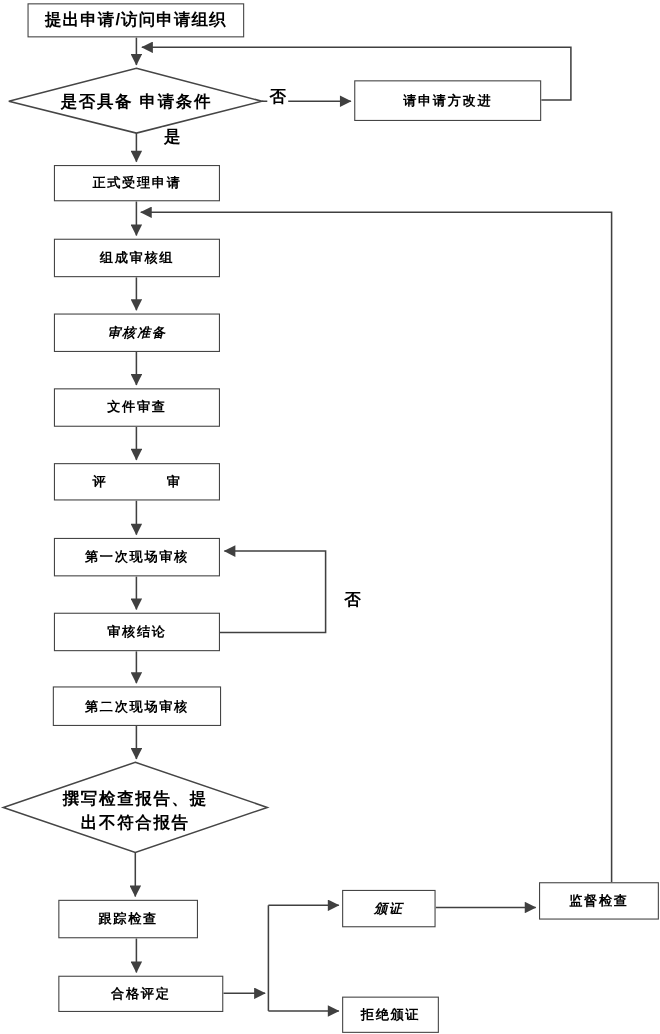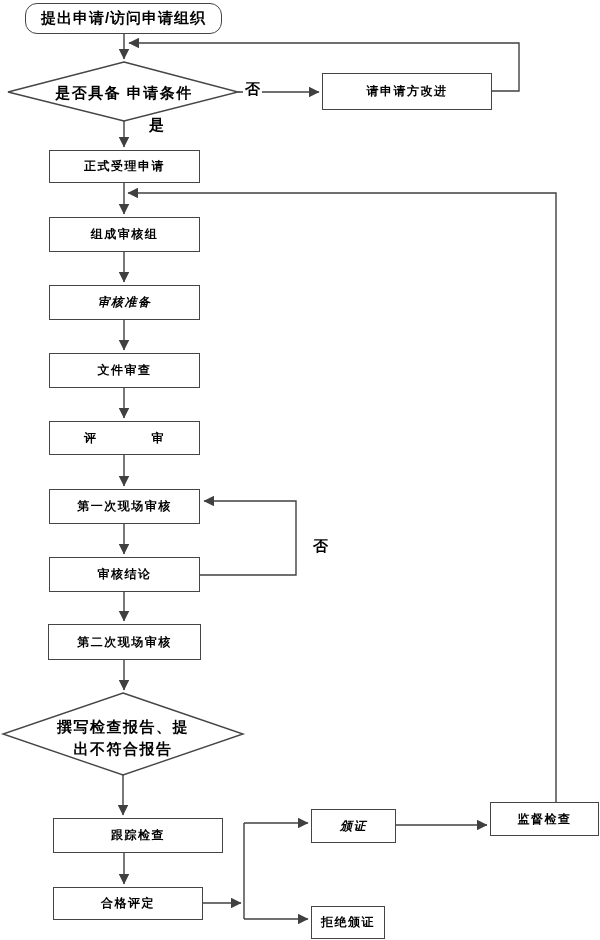--- a/index.html
+++ b/index.html
@@ -80,21 +80,21 @@
     <path d="M124,660 L124,690" marker-end="url(#arr)"></path>
     <path d="M123,775 L123,815" marker-end="url(#arr)"></path>
     <path d="M124,853 L124,884" marker-end="url(#arr)"></path>
     <path d="M203,903 L241,903" marker-end="url(#arr)"></path>
     <path d="M244,823 L244,919"></path>
     <path d="M244,823 L308,823" marker-end="url(#arr)"></path>
     <path d="M244,919 L308,919" marker-end="url(#arr)"></path>
     <path d="M396,825 L487,825" marker-end="url(#arr)"></path>
   </svg>
 
-  <div class="node small-text" style="left:25px; top:3px; width:197px; height:31px;border-radius:12px;">
+  <div class="node small-text" style="left:25px; top:3px; width:197px; height:31px;">
     <span>提出申请/访问申请组织</span>
   </div>
 
   <div class="node" style="left:322px; top:73px; width:170px; height:37px;">
     <span>请申请方改进</span>
   </div>
 
   <div class="node" style="left:49px; top:150px; width:151px; height:33px;">
     <span>正式受理申请</span>
   </div>
@@ -120,33 +120,33 @@
   </div>
 
   <div class="node" style="left:49px; top:557px; width:151px; height:35px;">
     <span>审核结论</span>
   </div>
 
   <div class="node" style="left:48px; top:624px; width:153px; height:36px;">
     <span>第二次现场审核</span>
   </div>
 
-  <div class="node" style="left:53px; top:818px; width:170px; height:35px;text-align:right;">
+  <div class="node" style="left:53px; top:818px; width:127px; height:35px;text-align:right;">
     <span>跟踪检查</span>
   </div>
 
   <div class="node" style="left:53px; top:887px; width:150px; height:33px;justify-content:center;">
     <span>合格评定</span>
   </div>
 
   <div class="node" style="left:311px; top:809px; width:85px; height:34px;font-style:italic;">
     <span>颁证</span>
   </div>
 
-  <div class="node" style="left:311px; top:906px; width:74px; height:33px;">
+  <div class="node" style="left:311px; top:906px; width:88px; height:33px;">
     <span>拒绝颁证</span>
   </div>
 
   <div class="node" style="left:490px; top:802px; width:109px; height:34px;">
     <span>监督检查</span>
   </div>
 
   <div class="diamond-label" style="left:29px; top:82px; width:190px;">是否具备 申请条件</div>
 
   <div class="diamond-label" style="left:40px; top:716px; width:166px;">

